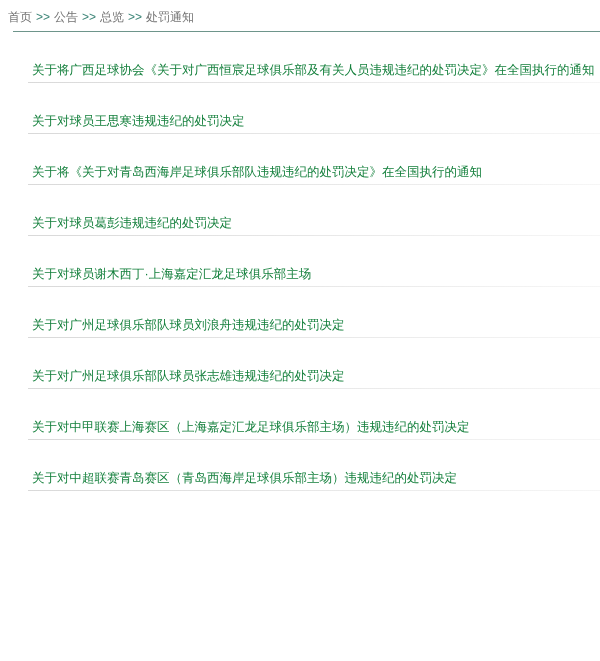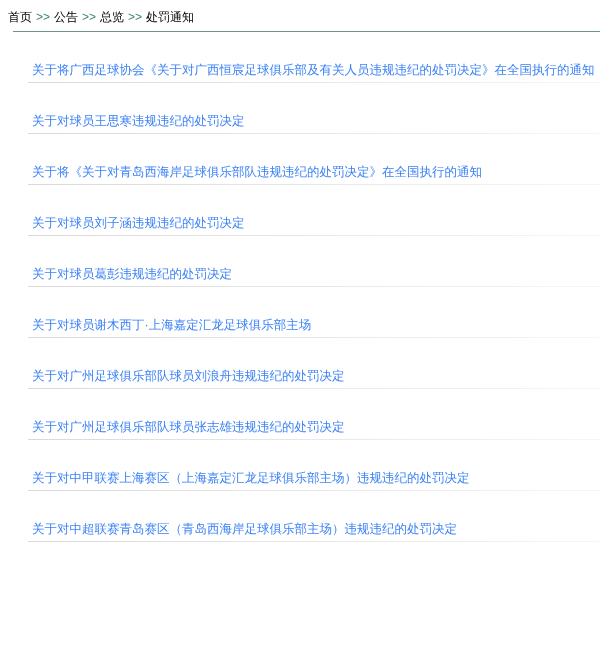--- a/index.html
+++ b/index.html
@@ -17,21 +17,21 @@
   }
   
   .breadcrumb {
     padding: 10px 0 0 8px;
     font-size: 12px;
     line-height: 14px;
     color: #3e8678;
     white-space: nowrap;
   }
   .breadcrumb a {
-    color: #000000;
+    color: #737373;
     text-decoration: none;
     cursor: pointer;
   }
   .breadcrumb .sep {
     color: #3e8678;
     margin: 0 4px;
   }
   
   .top-divider {
     margin: 7px 0 0 13px;
@@ -55,40 +55,39 @@
   ul.notice-list li::after {
     content: "";
     position: absolute;
     left: -4px;
     right: 0;
     bottom: 0;
     height: 1px;
     background: linear-gradient(to right, #d9d9d9, #f6f6f6);
   }
   ul.notice-list li a {
-    color: #3b82f6;
+    color: #15803d;
     text-decoration: none;
   }
 </style>
 </head>
 <body>
 
 <div class="page">
 
   <div class="breadcrumb">
     <a>首页</a><span class="sep">&gt;&gt;</span><a>公告</a><span class="sep">&gt;&gt;</span><a>总览</a><span class="sep">&gt;&gt;</span><a>处罚通知</a>
   </div>
 
   <div class="top-divider"></div>
 
   <ul class="notice-list">
     <li><a>关于将广西足球协会《关于对广西恒宸足球俱乐部及有关人员违规违纪的处罚决定》在全国执行的通知</a></li>
     <li><a>关于对球员王思寒违规违纪的处罚决定</a></li>
     <li><a>关于将《关于对青岛西海岸足球俱乐部队违规违纪的处罚决定》在全国执行的通知</a></li>
-    <li><a>关于对球员刘子涵违规违纪的处罚决定</a></li>
     <li><a>关于对球员葛彭违规违纪的处罚决定</a></li>
     <li><a>关于对球员谢木西丁·上海嘉定汇龙足球俱乐部主场</a></li>
     <li><a>关于对广州足球俱乐部队球员刘浪舟违规违纪的处罚决定</a></li>
     <li><a>关于对广州足球俱乐部队球员张志雄违规违纪的处罚决定</a></li>
     <li><a>关于对中甲联赛上海赛区（上海嘉定汇龙足球俱乐部主场）违规违纪的处罚决定</a></li>
     <li><a>关于对中超联赛青岛赛区（青岛西海岸足球俱乐部主场）违规违纪的处罚决定</a></li>
   </ul>
 
 </div>
 

